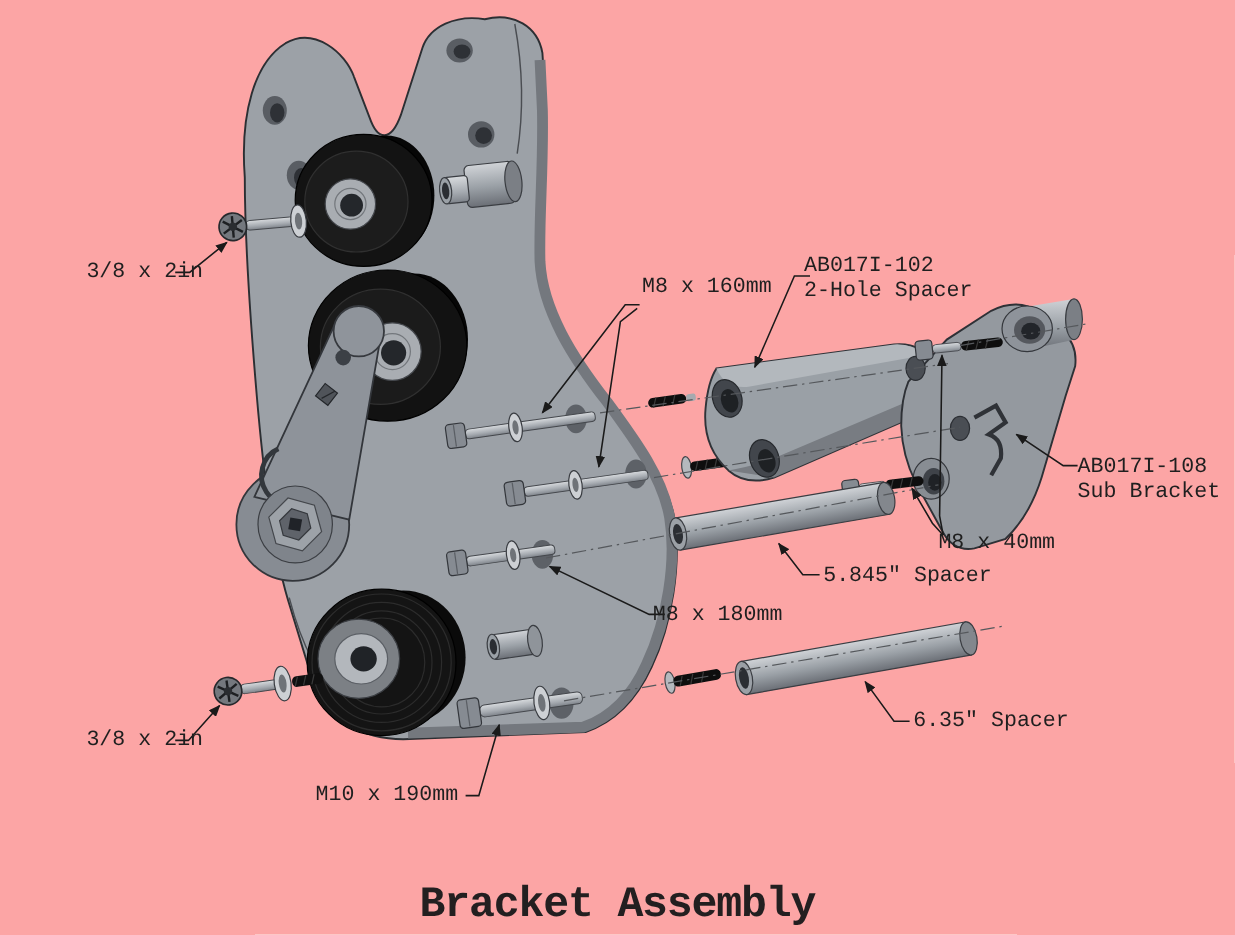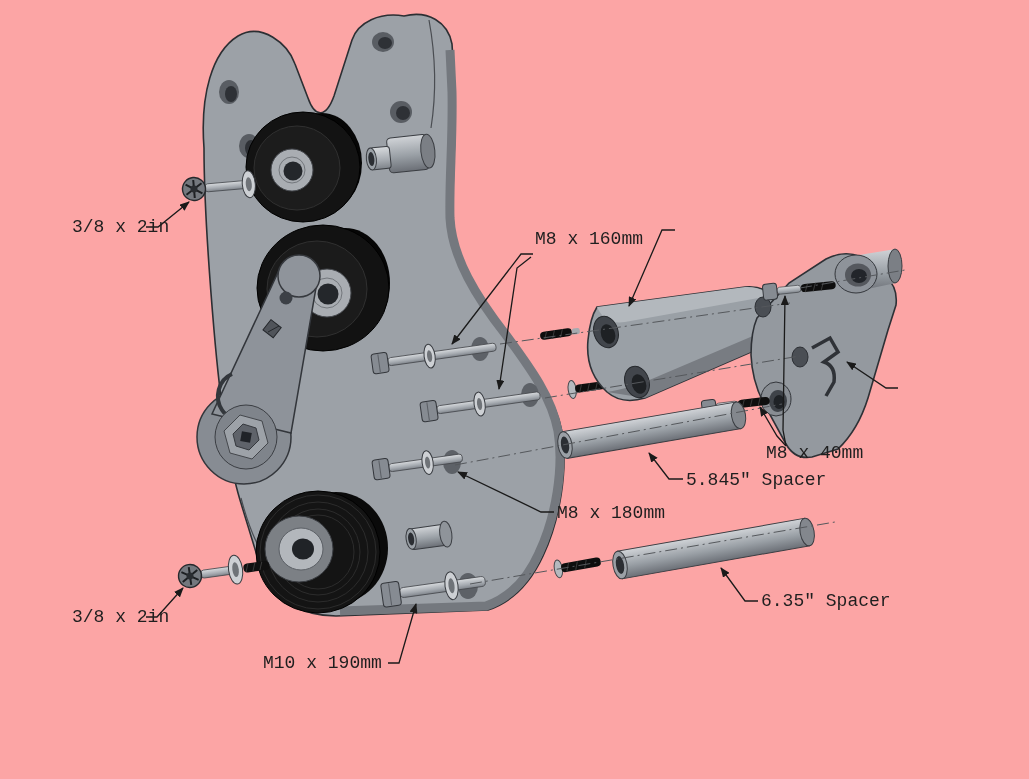--- a/index.html
+++ b/index.html
@@ -294,21 +294,30 @@
     <polyline points="683,479 669,479 649,453" marker-end="url(#arw)"></polyline>
     <polyline points="554,512 541,512 458,472" marker-end="url(#arw)"></polyline>
     <polyline points="758,601 745,601 721,568" marker-end="url(#arw)"></polyline>
     <polyline points="388,663 399,663 416,604" marker-end="url(#arw)"></polyline>
     <polyline points="146,617 157,617 183,588" marker-end="url(#arw)"></polyline>
   </g>
 </svg>
 
 <div class="callout" style="left:72px;top:217px">3/8 x 2in</div>
 <div class="callout" style="left:535px;top:229px">M8 x 160mm</div>
-<div class="callout" style="left:766px;top:443px">M8 x 40mm</div>
+<div class="callout" style="left:670px;top:212px">
+  <div>AB017I-102</div>
+  <div>2-Hole Spacer</div>
+</div>
+<div class="callout" style="left:898px;top:379px">
+  <div>AB017I-108</div>
+  <div>Sub Bracket</div>
+</div>
+<div class="callout" style="left:782px;top:443px">M8 x 40mm</div>
 <div class="callout" style="left:686px;top:470px">5.845" Spacer</div>
-<div class="callout" style="left:557px;top:503px">M8 x 180mm</div>
+<div class="callout" style="left:544px;top:503px">M8 x 180mm</div>
 <div class="callout" style="left:761px;top:591px">6.35" Spacer</div>
 <div class="callout" style="left:263px;top:653px">M10 x 190mm</div>
 <div class="callout" style="left:72px;top:607px">3/8 x 2in</div>
 
+<div class="title">Bracket Assembly</div>
 
 </div>
 
 </body></html>

